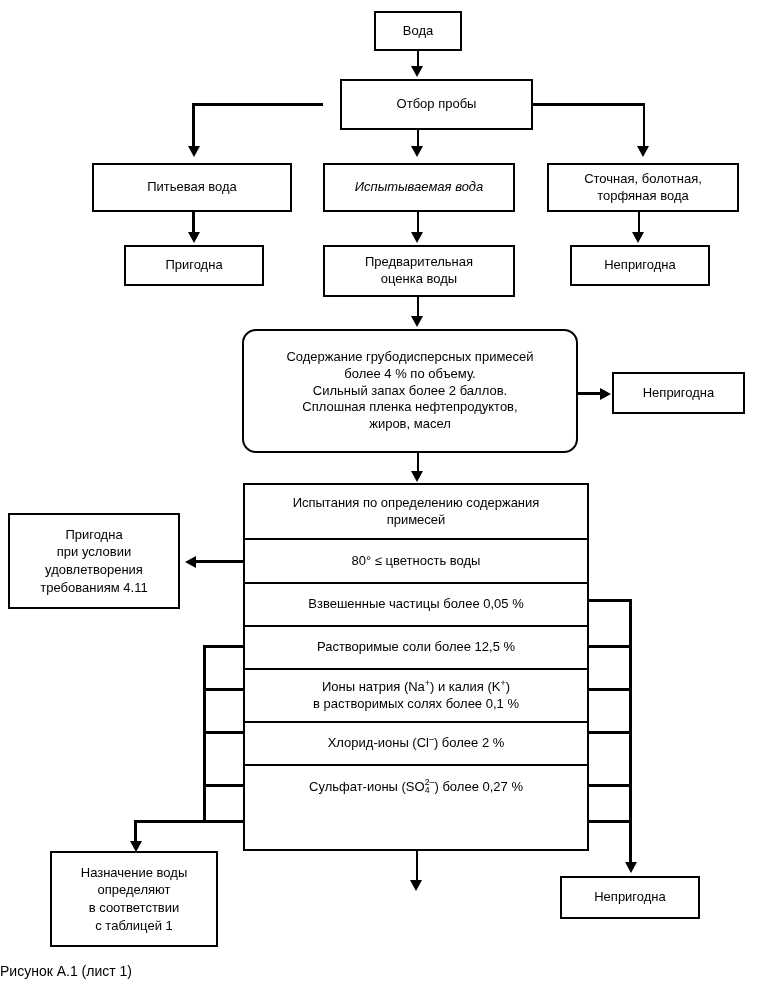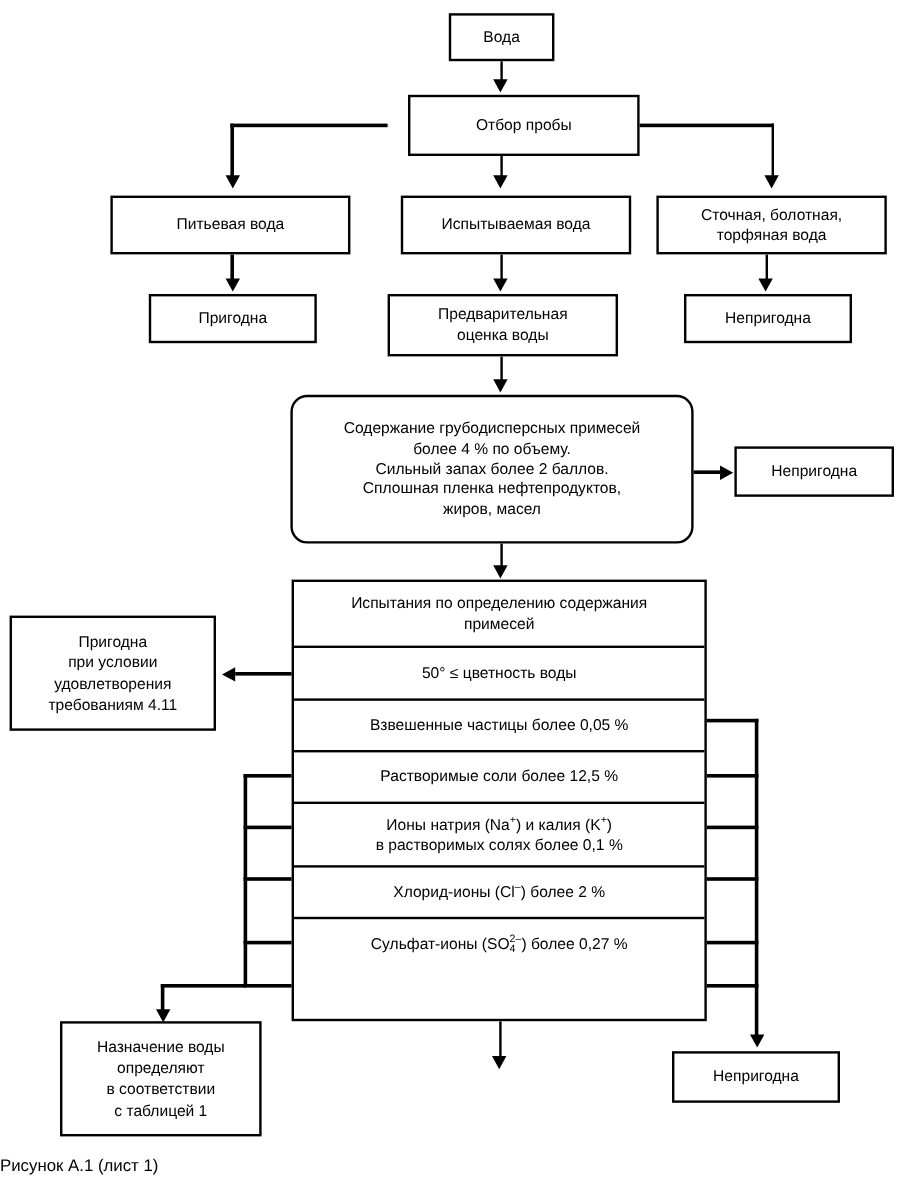--- a/index.html
+++ b/index.html
@@ -96,21 +96,21 @@
   <div class="arr arr-d" style="left:411px;top:146px;"></div>
 
   <div class="ln hl" style="left:512px;top:103px;width:133px;"></div>
   <div class="ln vl" style="left:642.5px;top:103px;height:44px;"></div>
   <div class="arr arr-d" style="left:637px;top:146px;"></div>
 
   <div class="box" style="left:92px;top:163px;width:200px;height:49px;">
     <span class="txt">Питьевая вода</span>
   </div>
 
-  <div class="box" style="left:334px;top:163px;width:192px;height:49px;">
+  <div class="box" style="left:323px;top:163px;width:192px;height:49px;font-style:italic;">
     <span class="txt">Испытываемая вода</span>
   </div>
 
   <div class="box" style="left:547px;top:163px;width:192px;height:49px;white-space:pre-line;">
     <span class="txt">Сточная, болотная,
 торфяная вода</span>
   </div>
 
   <div class="ln vl" style="left:192px;top:212px;height:21px;"></div>
   <div class="arr arr-d" style="left:187.5px;top:232px;"></div>
@@ -154,21 +154,21 @@
 
   <div class="ln vl" style="left:416.5px;top:453px;height:19px;"></div>
   <div class="arr arr-d" style="left:411px;top:471px;"></div>
 
   <div class="table" style="left:243px;top:483px;width:346px;height:368px;">
     <div class="trow" style="height:55px;white-space:pre-line;">
       <span>Испытания по определению содержания
 примесей</span>
     </div>
     <div class="trow" style="height:44px;">
-      <span>50° ≤ цветность воды</span>
+      <span>80° ≤ цветность воды</span>
     </div>
     <div class="trow" style="height:43px;">
       <span>Взвешенные частицы более 0,05 %</span>
     </div>
     <div class="trow" style="height:43px;">
       <span>Растворимые соли более 12,5 %</span>
     </div>
     <div class="trow" style="height:53px;">
       <span>Ионы натрия (Na<sup>+</sup>) и калия (K<sup>+</sup>)<br>в растворимых солях более 0,1 %</span>
     </div>

